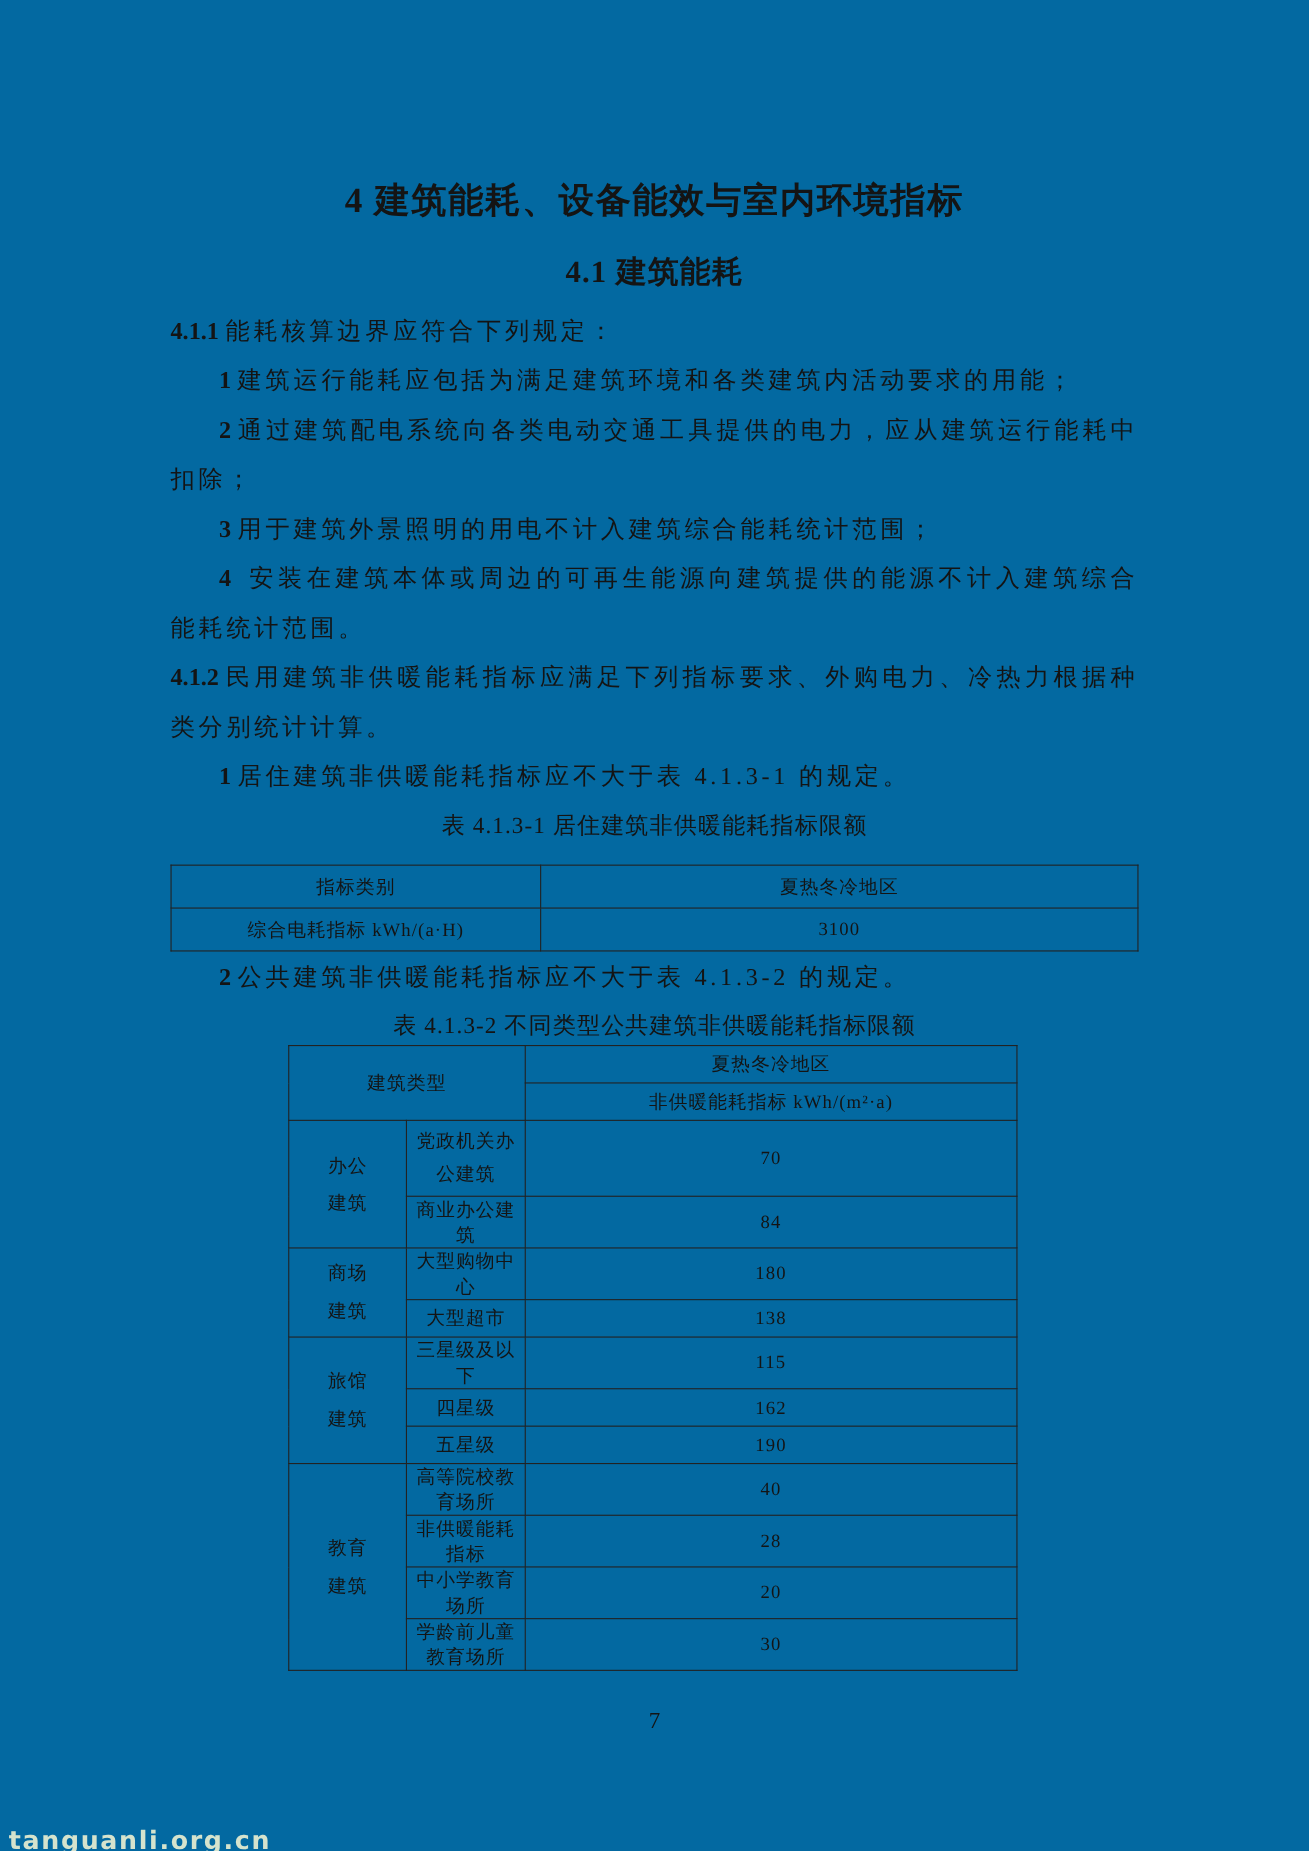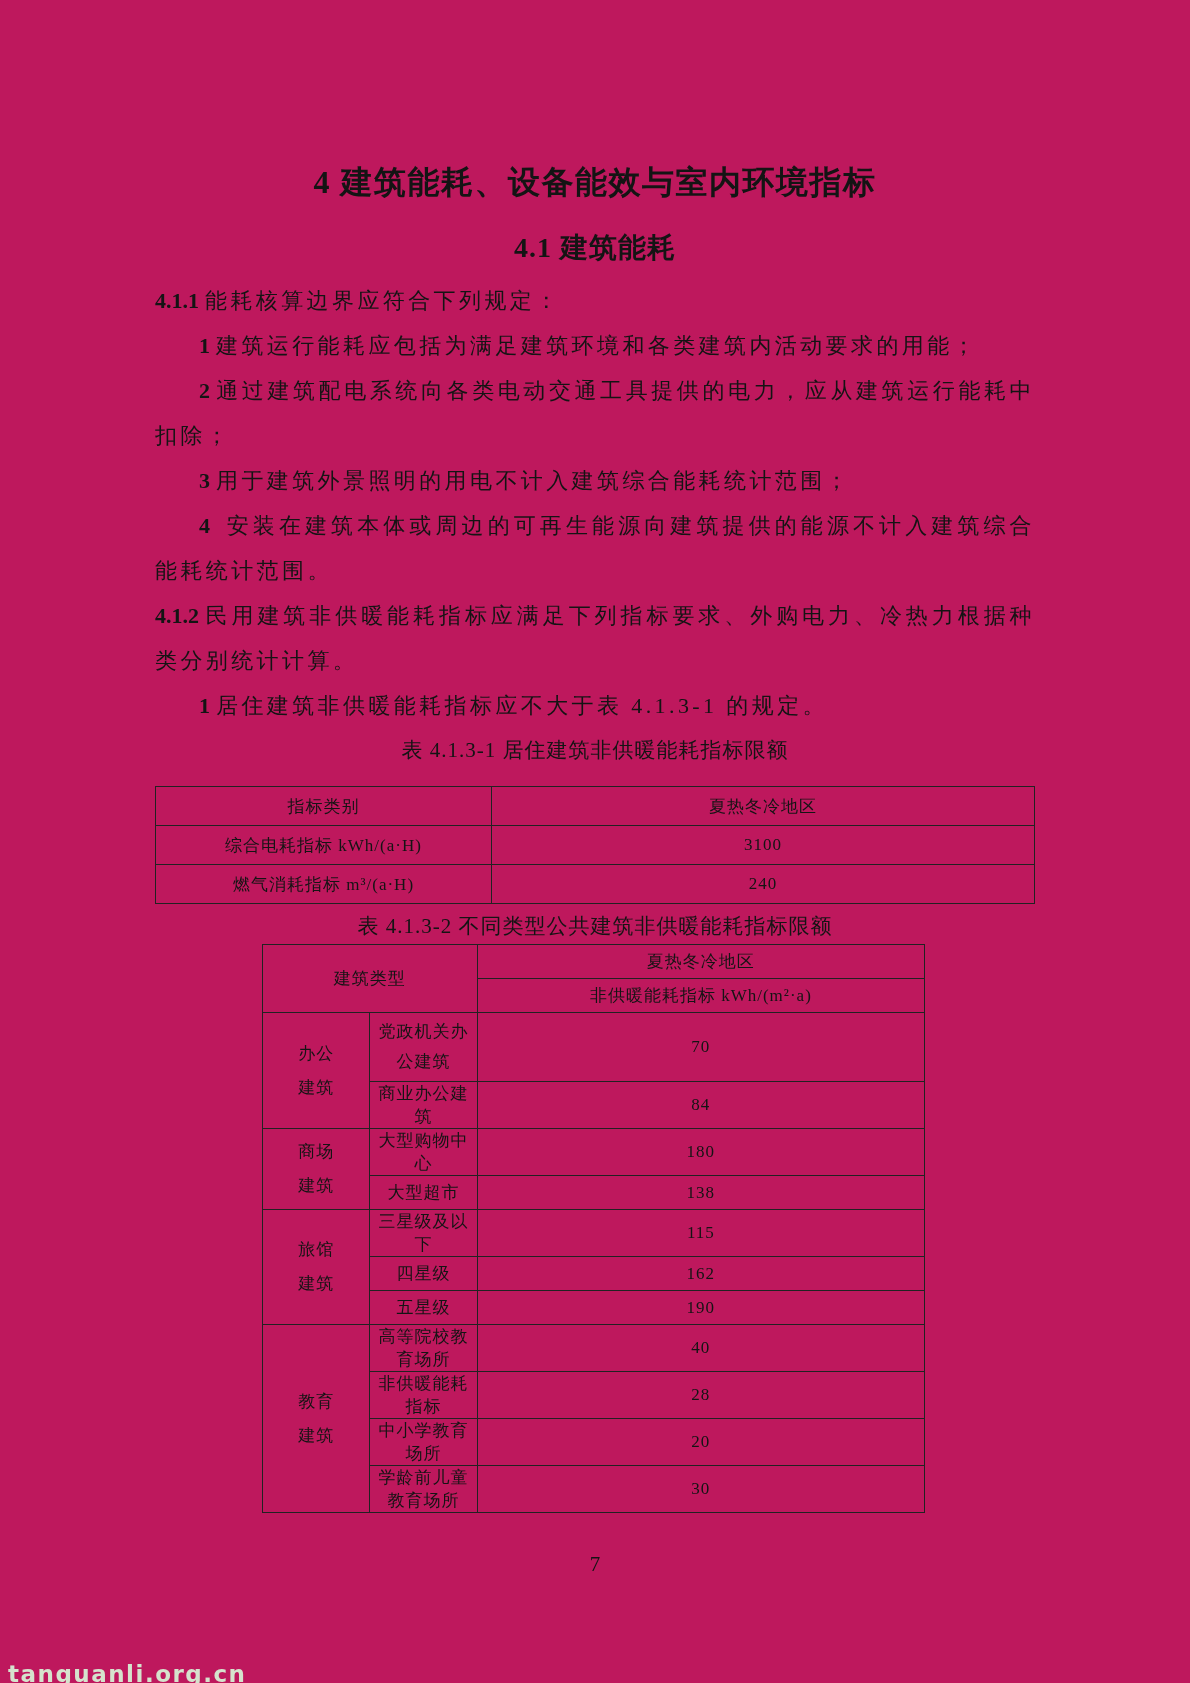--- a/index.html
+++ b/index.html
@@ -1,19 +1,19 @@
 <!DOCTYPE html>
 <html><head>
 <meta charset="utf-8">
 <style>
   html,body{margin:0;padding:0;background:#ffffff;}
   .page{
     position:relative;
     width:1190px;height:1683px;
-    background:#be185d;
+    background:#0369a1;
     box-sizing:border-box;
     padding-top:161px;
     font-family:"Liberation Serif","DejaVu Serif",serif;
     color:#141414;
     overflow:hidden;
   }
   .chapter-title{
     margin:0;text-align:center;
     font-size:32px;line-height:42px;font-weight:bold;
     letter-spacing:1.5px;
@@ -98,27 +98,24 @@
     <table class="t1">
       <tbody>
         <tr>
           <td class="c1">指标类别</td>
           <td>夏热冬冷地区</td>
         </tr>
         <tr>
           <td class="c1">综合电耗指标 kWh/(a·H)</td>
           <td>3100</td>
         </tr>
-        <tr>
-          <td class="c1">燃气消耗指标 m³/(a·H)</td>
-          <td>240</td>
-        </tr>
       </tbody>
     </table>
 
+    <p class="body indent p-after-t1"><span class="num">2</span><span>公共建筑非供暖能耗指标应不大于表 4.1.3-2 的规定。</span></p>
 
     <div class="tbl-caption cap2">表 4.1.3-2 不同类型公共建筑非供暖能耗指标限额</div>
 
     <table class="t2">
       <tbody>
         <tr>
           <td class="cg" colspan="2" rowspan="2">建筑类型</td>
           <td class="cv">夏热冬冷地区</td>
         </tr>
         <tr>

